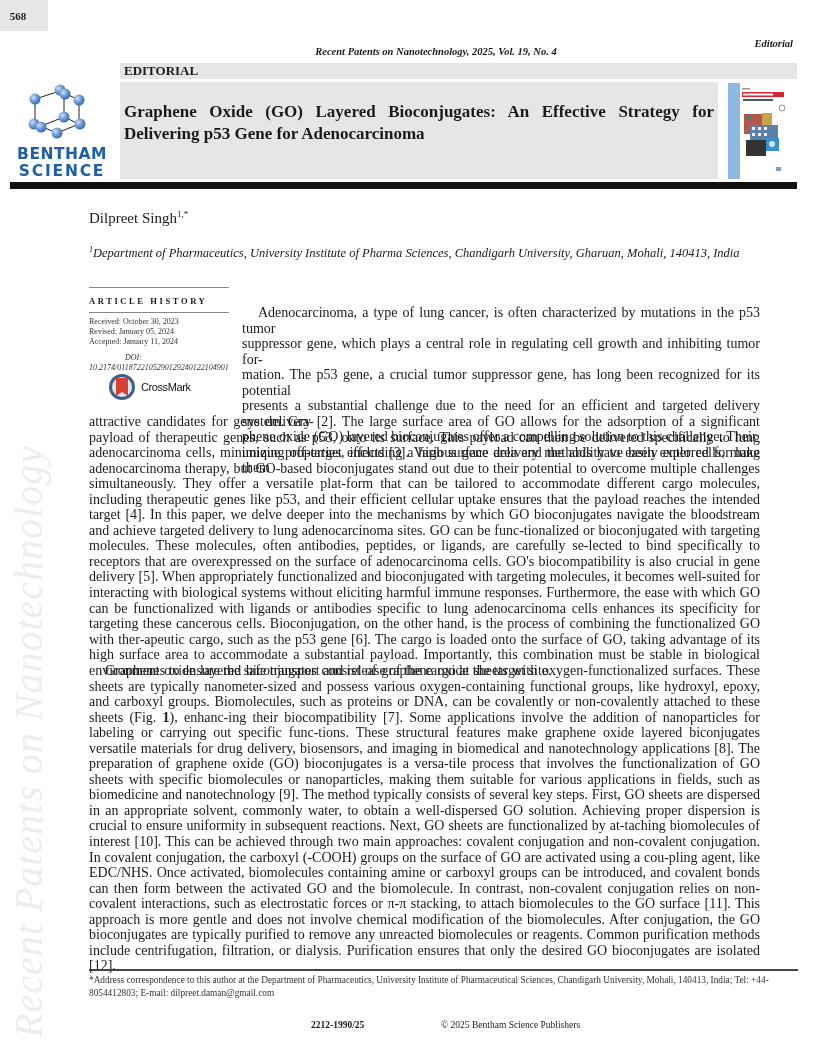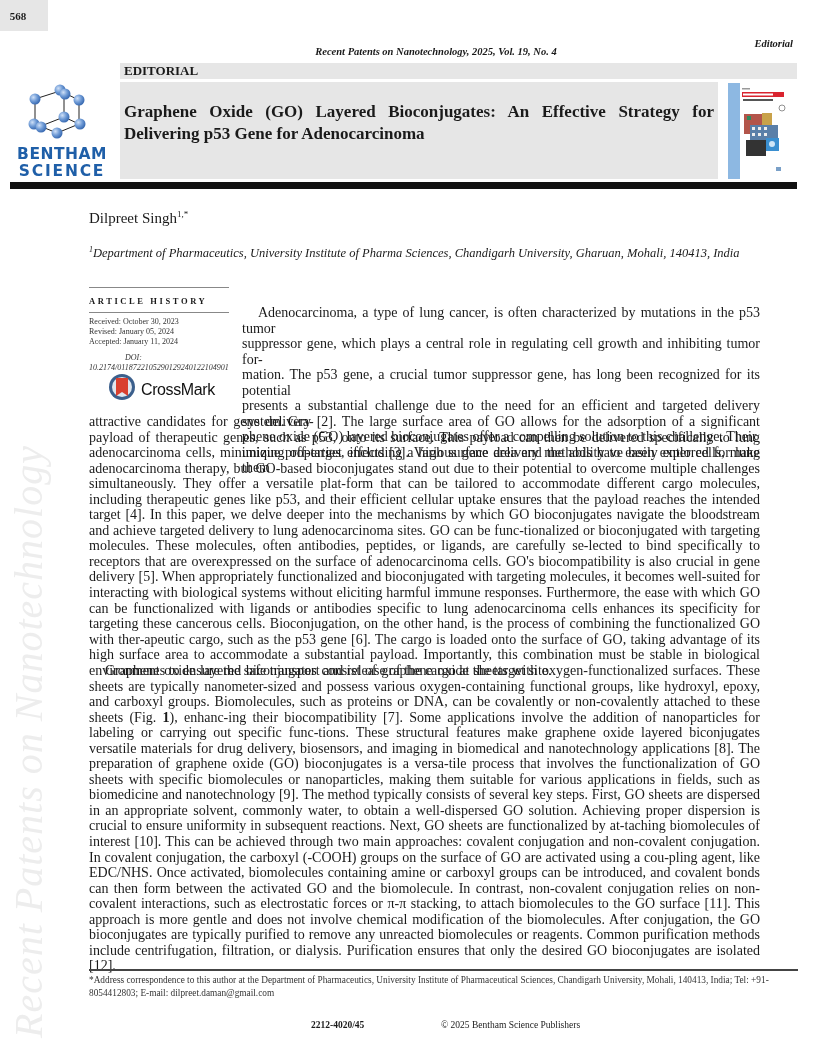--- a/index.html
+++ b/index.html
@@ -124,33 +124,33 @@
 <div class="abs hist-text" style="top:337px;">Accepted: January 11, 2024</div>
 <div class="abs hist-text" style="top:353px; font-style:italic;margin-left:36px;">DOI:</div>
 <div class="abs hist-text" style="top:363px; font-style:italic;">10.2174/0118722105290129240122104901</div>
 
 <div class="abs crossmark">
   <svg width="30" height="30" viewBox="0 0 30 30" style="position:absolute;left:0;top:0;">
     <circle cx="14" cy="14" r="13" fill="#3b5f8c"></circle>
     <circle cx="14" cy="14" r="10" fill="#dfe6ee"></circle>
     <path d="M8 5 L20 5 L20 23 L14 19 L8 23 Z" fill="#d9402f"></path>
   </svg>
-  <span style="position:absolute;left:33px;top:8px;font-family:'Liberation Sans',sans-serif;font-size:16px;letter-spacing:-0.4px;color:#111;">CrossMark</span>
+  <span style="position:absolute;left:33px;top:8px;font-family:'Liberation Sans',sans-serif;font-size:11px;letter-spacing:-0.4px;color:#111;">CrossMark</span>
 </div>
 
 <div class="abs body-text p1-top">
   <div>Adenocarcinoma, a type of lung cancer, is often characterized by mutations in the p53 tumor</div>
   <div style="text-indent:0">suppressor gene, which plays a central role in regulating cell growth and inhibiting tumor for-</div>
   <div style="text-indent:0">mation. The p53 gene, a crucial tumor suppressor gene, has long been recognized for its potential</div>
   <div style="text-indent:0">presents a substantial challenge due to the need for an efficient and targeted delivery system. Gra-</div>
   <div style="text-indent:0">phene oxide (GO) layered bioconjugates offer a compelling solution to this challenge. Their</div>
   <div style="text-indent:0">unique properties, including a high surface area and the ability to easily enter cells, make them</div>
 </div>
 <div class="abs body-text p1-rest" style="top:414px;">attractive candidates for gene delivery [2]. The large surface area of GO allows for the adsorption of a significant payload of therapeutic genes, such as p53, onto its surface. This payload can then be delivered specifically to lung adenocarcinoma cells, minimizing off-target effects [3]. Various gene delivery methods have been explored for lung adenocarcinoma therapy, but GO-based bioconjugates stand out due to their potential to overcome multiple challenges simultaneously. They offer a versatile plat-form that can be tailored to accommodate different cargo molecules, including therapeutic genes like p53, and their efficient cellular uptake ensures that the payload reaches the intended target [4]. In this paper, we delve deeper into the mechanisms by which GO bioconjugates navigate the bloodstream and achieve targeted delivery to lung adenocarcinoma sites. GO can be func-tionalized or bioconjugated with targeting molecules. These molecules, often antibodies, peptides, or ligands, are carefully se-lected to bind specifically to receptors that are overexpressed on the surface of adenocarcinoma cells. GO's biocompatibility is also crucial in gene delivery [5]. When appropriately functionalized and bioconjugated with targeting molecules, it becomes well-suited for interacting with biological systems without eliciting harmful immune responses. Furthermore, the ease with which GO can be functionalized with ligands or antibodies specific to lung adenocarcinoma cells enhances its specificity for targeting these cancerous cells. Bioconjugation, on the other hand, is the process of combining the functionalized GO with ther-apeutic cargo, such as the p53 gene [6]. The cargo is loaded onto the surface of GO, taking advantage of its high surface area to accommodate a substantial payload. Importantly, this combination must be stable in biological environments to ensure the safe transport and release of the cargo at the target site.</div>
 
 <div class="abs body-text p2" style="top:663px;"><span>Graphene oxide layered biconjugates consist of graphene oxide sheets with oxygen-functionalized surfaces. These sheets are typically nanometer-sized and possess various oxygen-containing functional groups, like hydroxyl, epoxy, and carboxyl groups. Biomolecules, such as proteins or DNA, can be covalently or non-covalently attached to these sheets (Fig. </span><b>1</b><span>), enhanc-ing their biocompatibility [7]. Some applications involve the addition of nanoparticles for labeling or carrying out specific func-tions. These structural features make graphene oxide layered biconjugates versatile materials for drug delivery, biosensors, and imaging in biomedical and nanotechnology applications [8]. The preparation of graphene oxide (GO) bioconjugates is a versa-tile process that involves the functionalization of GO sheets with specific biomolecules or nanoparticles, making them suitable for various applications in fields, such as biomedicine and nanotechnology [9]. The method typically consists of several key steps. First, GO sheets are dispersed in an appropriate solvent, commonly water, to obtain a well-dispersed GO solution. Achieving proper dispersion is crucial to ensure uniformity in subsequent reactions. Next, GO sheets are functionalized by at-taching biomolecules of interest [10]. This can be achieved through two main approaches: covalent conjugation and non-covalent conjugation. In covalent conjugation, the carboxyl (-COOH) groups on the surface of GO are activated using a cou-pling agent, like EDC/NHS. Once activated, biomolecules containing amine or carboxyl groups can be introduced, and covalent bonds can then form between the activated GO and the biomolecule. In contrast, non-covalent conjugation relies on non-covalent interactions, such as electrostatic forces or π-π stacking, to attach biomolecules to the GO surface [11]. This approach is more gentle and does not involve chemical modification of the biomolecules. After conjugation, the GO bioconjugates are typically purified to remove any unreacted biomolecules or reagents. Common purification methods include centrifugation, filtration, or dialysis. Purification ensures that only the desired GO bioconjugates are isolated [12].</span></div>
 
 <div class="abs side-watermark">Recent Patents on Nanotechnology</div>
 
 <div class="abs foot-rule"></div>
-<div class="abs footnote">*Address correspondence to this author at the Department of Pharmaceutics, University Institute of Pharmaceutical Sciences, Chandigarh University, Mohali, 140413, India; Tel: +91-8054412803; E-mail: dilpreet.daman@gmail.com</div>
-<div class="abs issn">2212-4020/45</div>
+<div class="abs footnote">*Address correspondence to this author at the Department of Pharmaceutics, University Institute of Pharmaceutical Sciences, Chandigarh University, Mohali, 140413, India; Tel: +44-8054412803; E-mail: dilpreet.daman@gmail.com</div>
+<div class="abs issn">2212-1990/25</div>
 <div class="abs copyright">© 2025 Bentham Science Publishers</div>
 
 </body></html>

